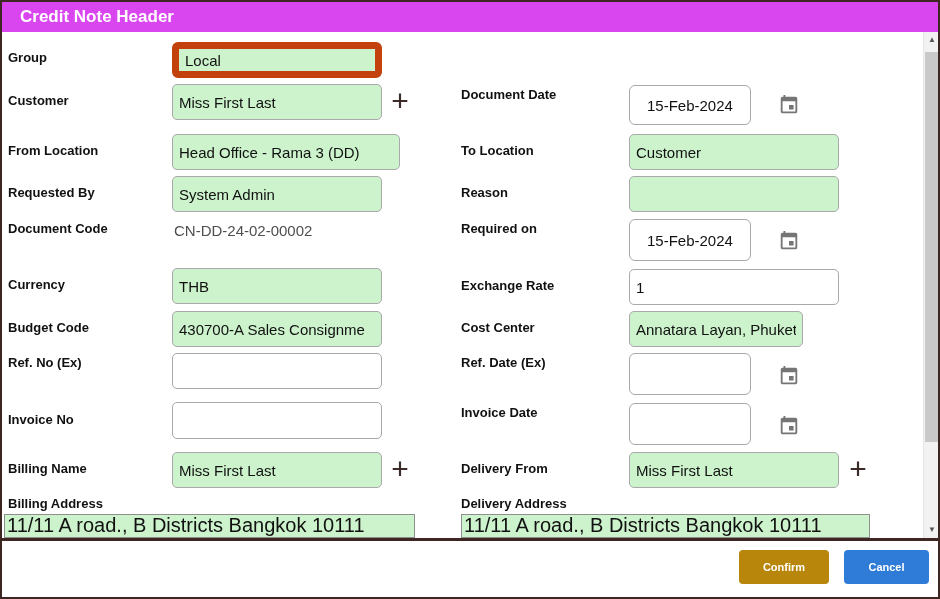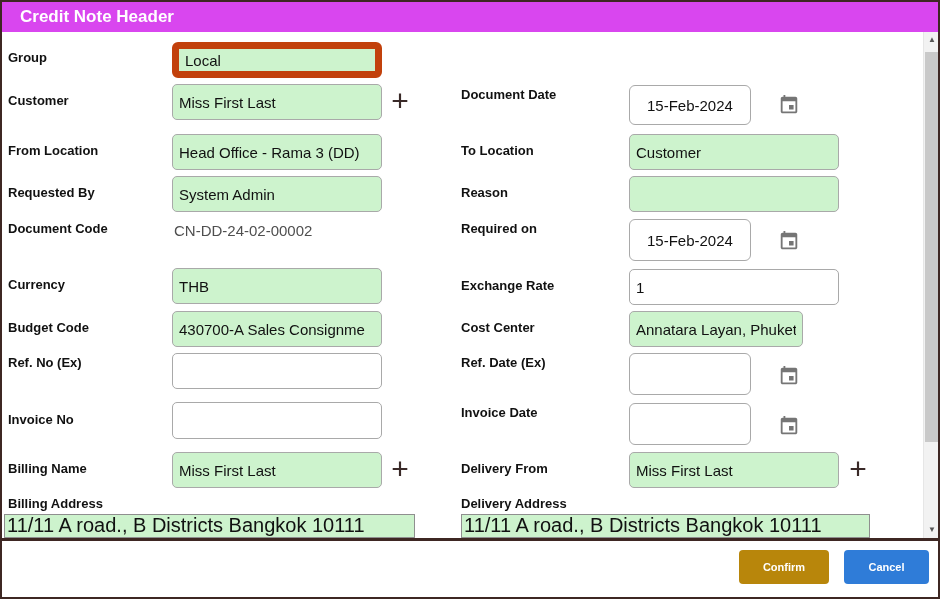--- a/index.html
+++ b/index.html
@@ -69,21 +69,21 @@
   </div>
 
   <span class="lbl" style="left:6px;top:48px">Group</span>
   <input class="inp green focused" style="left: 170px; top: 40px; width: 210px; height: 36px;" value="Local">
 
   <span class="lbl" style="left:6px;top:91px">Customer</span>
   <input class="inp green" style="left: 170px; top: 82px; width: 210px; height: 36px;" value="Miss First Last">
   <button class="icon-btn plus-btn" style="left:385px;top:86px">+</button>
 
   <span class="lbl" style="left:6px;top:141px">From Location</span>
-  <input class="inp green" style="left: 170px; top: 132px; width: 210px; height: 36px;" value="Head Office - Rama 3 (DD)">
+  <input class="inp green" style="left: 170px; top: 132px; width: 228px; height: 36px;" value="Head Office - Rama 3 (DD)">
 
   <span class="lbl" style="left:6px;top:183px">Requested By</span>
   <input class="inp green" style="left: 170px; top: 174px; width: 210px; height: 36px;" value="System Admin">
 
   <span class="lbl" style="left:6px;top:219px">Document Code</span>
   <span class="doc-code" style="left:172px;top:220px">CN-DD-24-02-00002</span>
 
   <span class="lbl" style="left:6px;top:275px">Currency</span>
   <input class="inp green" style="left: 170px; top: 266px; width: 210px; height: 36px;" value="THB">
 

